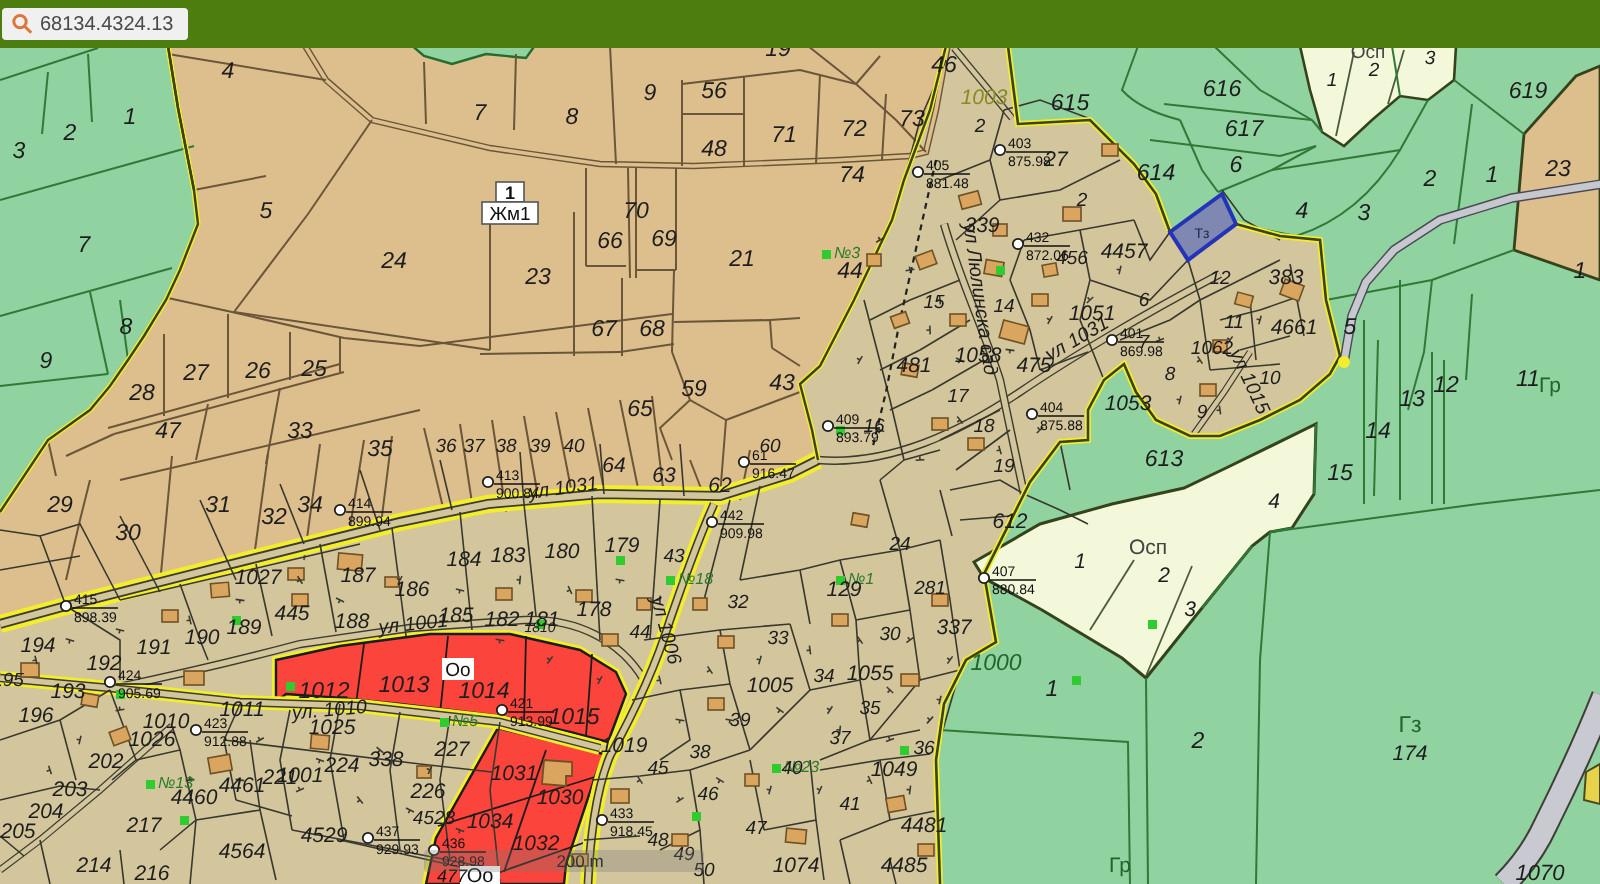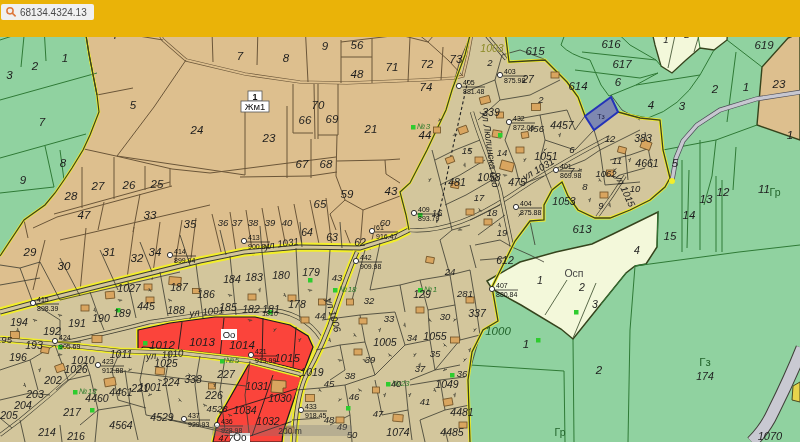--- a/index.html
+++ b/index.html
@@ -1,16 +1,16 @@
 <!DOCTYPE html>
 <html><head><meta charset="utf-8"><title>map</title>
 <style>
 html,body{margin:0;padding:0;width:800px;height:442px;overflow:hidden;background:#fff;
 font-family:"Liberation Sans",sans-serif;}
-.topbar{position:absolute;left:0;top:0;width:800px;height:37px;background:#eab308;z-index:5;}
+.topbar{position:absolute;left:0;top:0;width:800px;height:24px;background:#4d7c0f;z-index:5;}
 .search{position:absolute;left:1px;top:4px;width:93px;height:16px;background:#f0f0f0;border-radius:2px;}
 .search svg{position:absolute;left:4px;top:2px;}
 .search span{position:absolute;left:19px;top:2.5px;font-size:10px;color:#4a4a4a;}
 .map{position:absolute;left:0;top:0;width:800px;height:442px;}
 </style></head>
 <body>
 
 <div class="map"><svg width="800" height="442" viewBox="0 0 800 442" font-family="Liberation Sans, sans-serif">
       <rect x="0" y="22" width="800" height="420" fill="#90d2a0"></rect>
       <polygon points="84,23 472,23 465,55 452,90 446,110 427,150 410,183 400,192 406,215 409,230 360,248 300,247 244,252 200,261 150,272 100,286 50,299 33,303 0,312 0,256 24,220 45,205 55,193 64,180 72,168 83,150 90,135 99,112 97,95 89,54" fill="#ddbf8e"></polygon>

